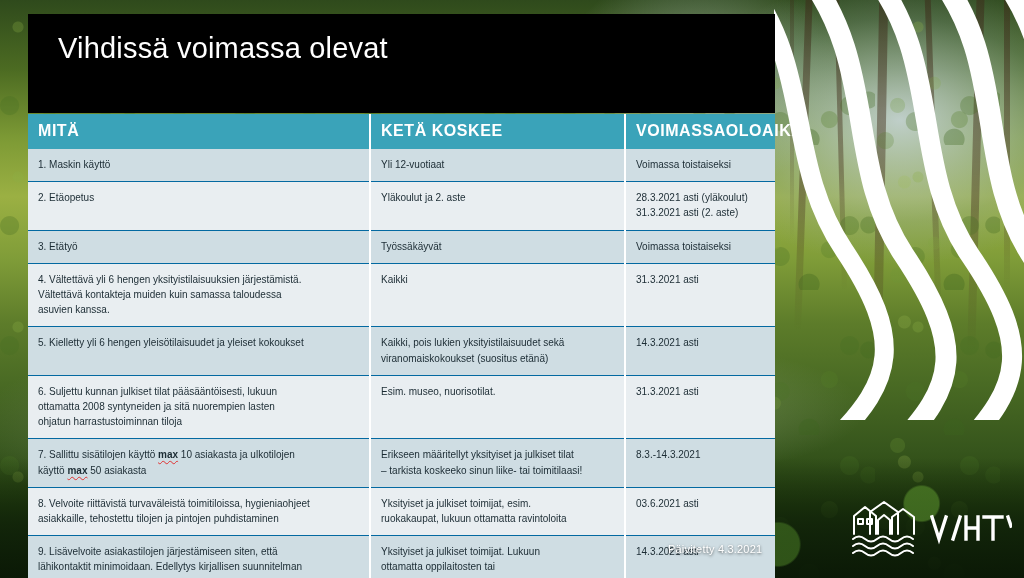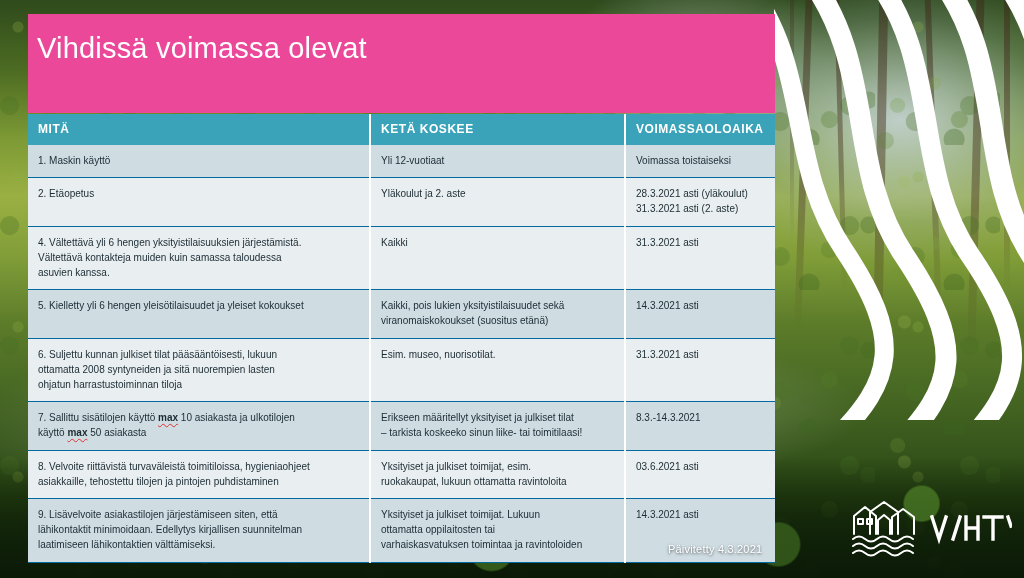--- a/index.html
+++ b/index.html
@@ -94,22 +94,22 @@
   }
 
   
   .waves { position: absolute; top: 0; right: 0; width: 250px; height: 420px; }
 
   
   .title-block {
     position: absolute;
     left: 28px; top: 14px;
     width: 747px; height: 99px;
-    background: #ec4899;
-    padding: 16px 0 0 9px;
+    background: #000000;
+    padding: 16px 0 0 30px;
   }
   .title-line {
     color: #ffffff;
     font-size: 29px;
     line-height: 37px;
     font-weight: 400;
     letter-spacing: .2px;
     white-space: nowrap;
   }
 
@@ -121,21 +121,21 @@
     border-collapse: collapse;
     table-layout: fixed;
   }
   .rec-table col.c1 { width: 342px; }
   .rec-table col.c2 { width: 255px; }
   .rec-table col.c3 { width: 150px; }
 
   .rec-table th {
     background: #3aa3b9;
     color: #ffffff;
-    font-size: 12px;
+    font-size: 16px;
     font-weight: 700;
     letter-spacing: .55px;
     text-align: left;
     padding: 8px 10px 9px 10px;
     height: 29px;
     vertical-align: middle;
     border-right: 2px solid #ffffff;
   }
   .rec-table th:last-child { border-right: none; margin-left: 14px; }
 
@@ -245,20 +245,31 @@
         <tr class="band-b">
           <td>
             <span class="line">2. Etäopetus</span>
           </td>
           <td>
             <span class="line">Yläkoulut ja 2. aste</span>
           </td>
           <td>
             <span class="line">28.3.2021 asti (yläkoulut)</span>
             <span class="line">31.3.2021 asti (2. aste)</span>
+          </td>
+        </tr>
+        <tr class="band-a">
+          <td>
+            <span class="line">3. Etätyö</span>
+          </td>
+          <td>
+            <span class="line">Työssäkäyvät</span>
+          </td>
+          <td>
+            <span class="line">Voimassa toistaiseksi</span>
           </td>
         </tr>
         <tr class="band-b">
           <td>
             <span class="line">4. Vältettävä yli 6 hengen yksityistilaisuuksien järjestämistä.</span>
             <span class="line">Vältettävä kontakteja muiden kuin samassa taloudessa</span>
             <span class="line">asuvien kanssa.</span>
           </td>
           <td>
             <span class="line">Kaikki</span>

